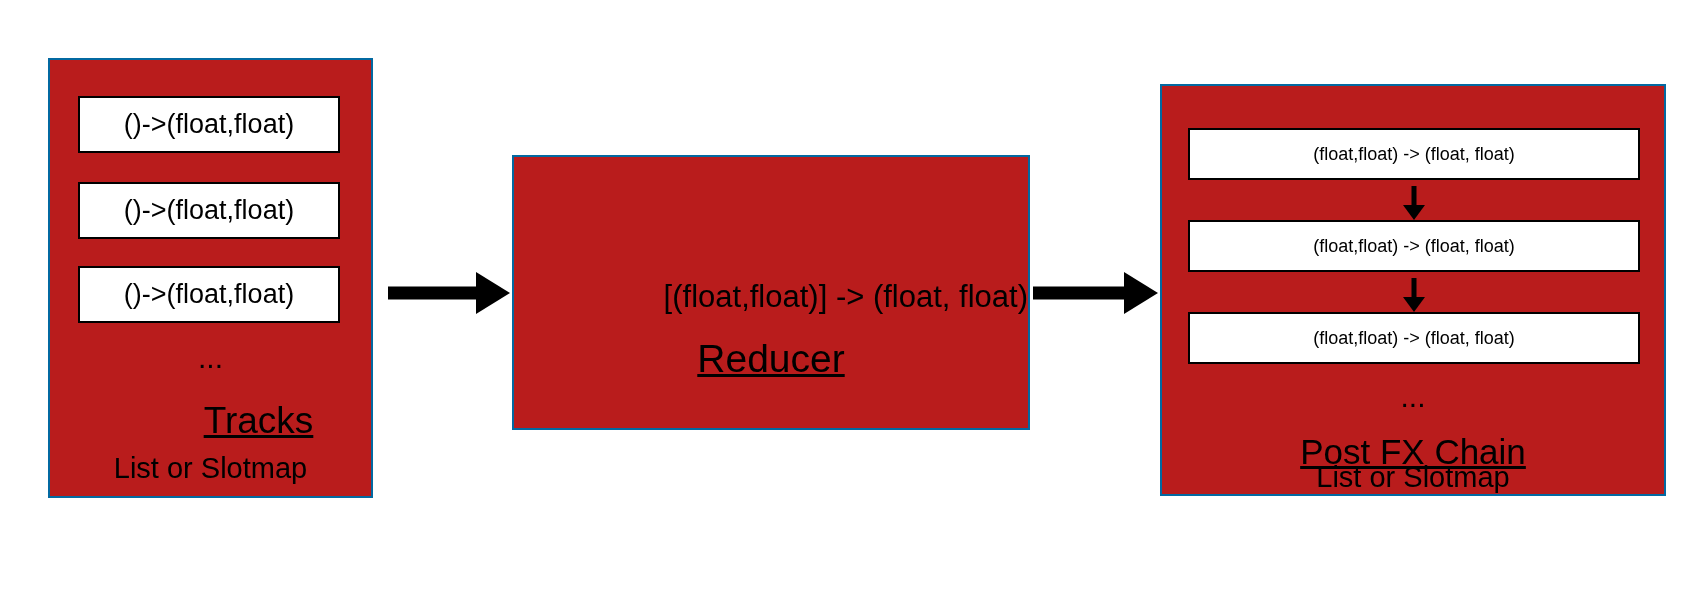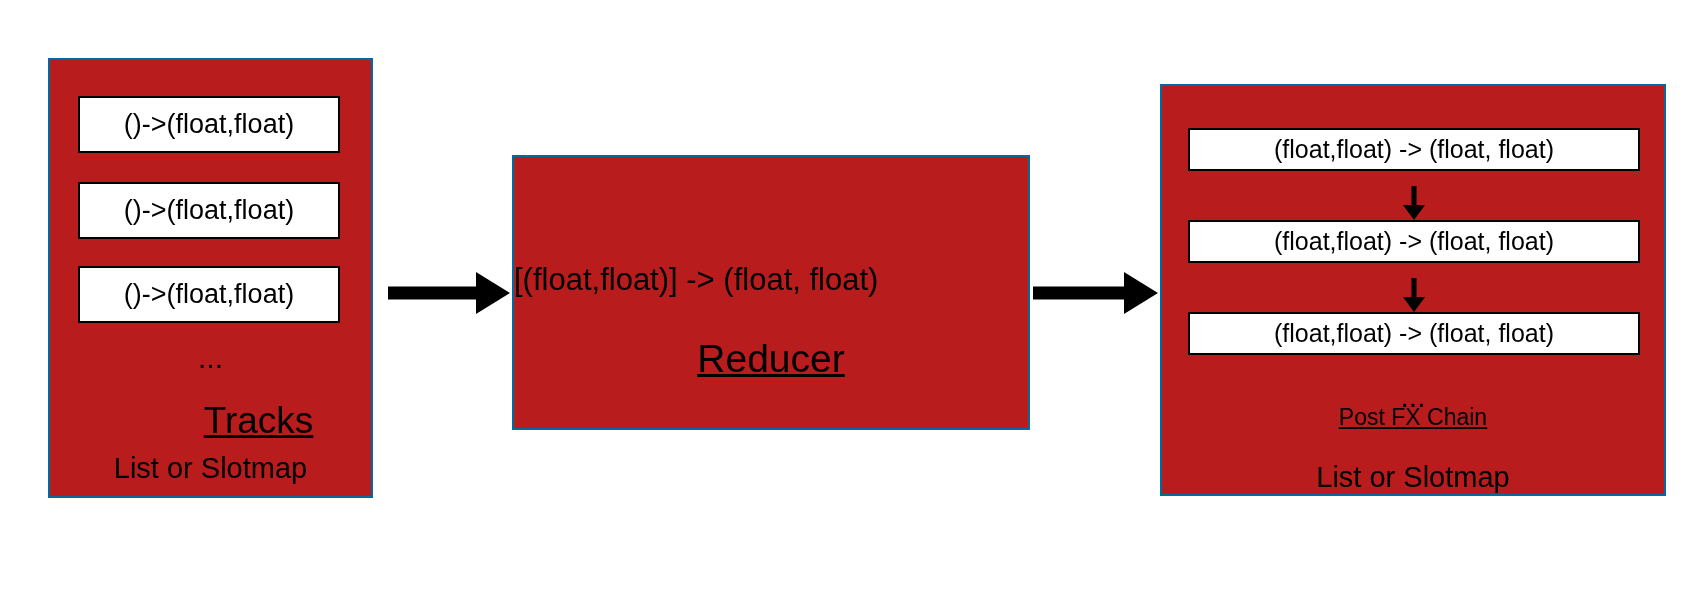--- a/index.html
+++ b/index.html
@@ -61,36 +61,36 @@
   .tracks-box .slot.s1 { top: 122px; }
   .tracks-box .slot.s2 { top: 206px; }
   .tracks-box .ellipsis { top: 283px; }
   .tracks-box .big-title { top: 340px; padding-left: 48px; }
   .tracks-box .subtitle { top: 392px; }
 
   
   .reducer-box { left: 512px; top: 155px; width: 518px; height: 275px; }
   .reducer-box .signature {
     position: absolute;
-    top: 105px;
+    top: 122px;
     width: 100%;
-    text-align: left;
+    text-align: right;
     font-size: 31px;
     white-space: nowrap;
   }
   .reducer-box .big-title { top: 180px; font-size: 39px; }
 
   
   .postfx-box { left: 1160px; top: 84px; width: 506px; height: 412px; }
-  .postfx-box .slot { left: 26px; width: 452px; height: 43px; font-size: 25px; }
+  .postfx-box .slot { left: 26px; width: 452px; height: 52px; font-size: 18px; }
   .postfx-box .slot.f0 { top: 42px; }
   .postfx-box .slot.f1 { top: 134px; }
   .postfx-box .slot.f2 { top: 226px; }
   .postfx-box .ellipsis { top: 296px; }
-  .postfx-box .big-title { top: 318px; font-size: 23px; }
+  .postfx-box .big-title { top: 346px; font-size: 35px; }
   .postfx-box .subtitle { top: 375px; }
 
   
   .h-arrow { position: absolute; height: 44px; }
   .h-arrow .shaft {
     position: absolute;
     left: 0;
     top: 50%;
     transform: translateY(-50%);
     height: 13px;

